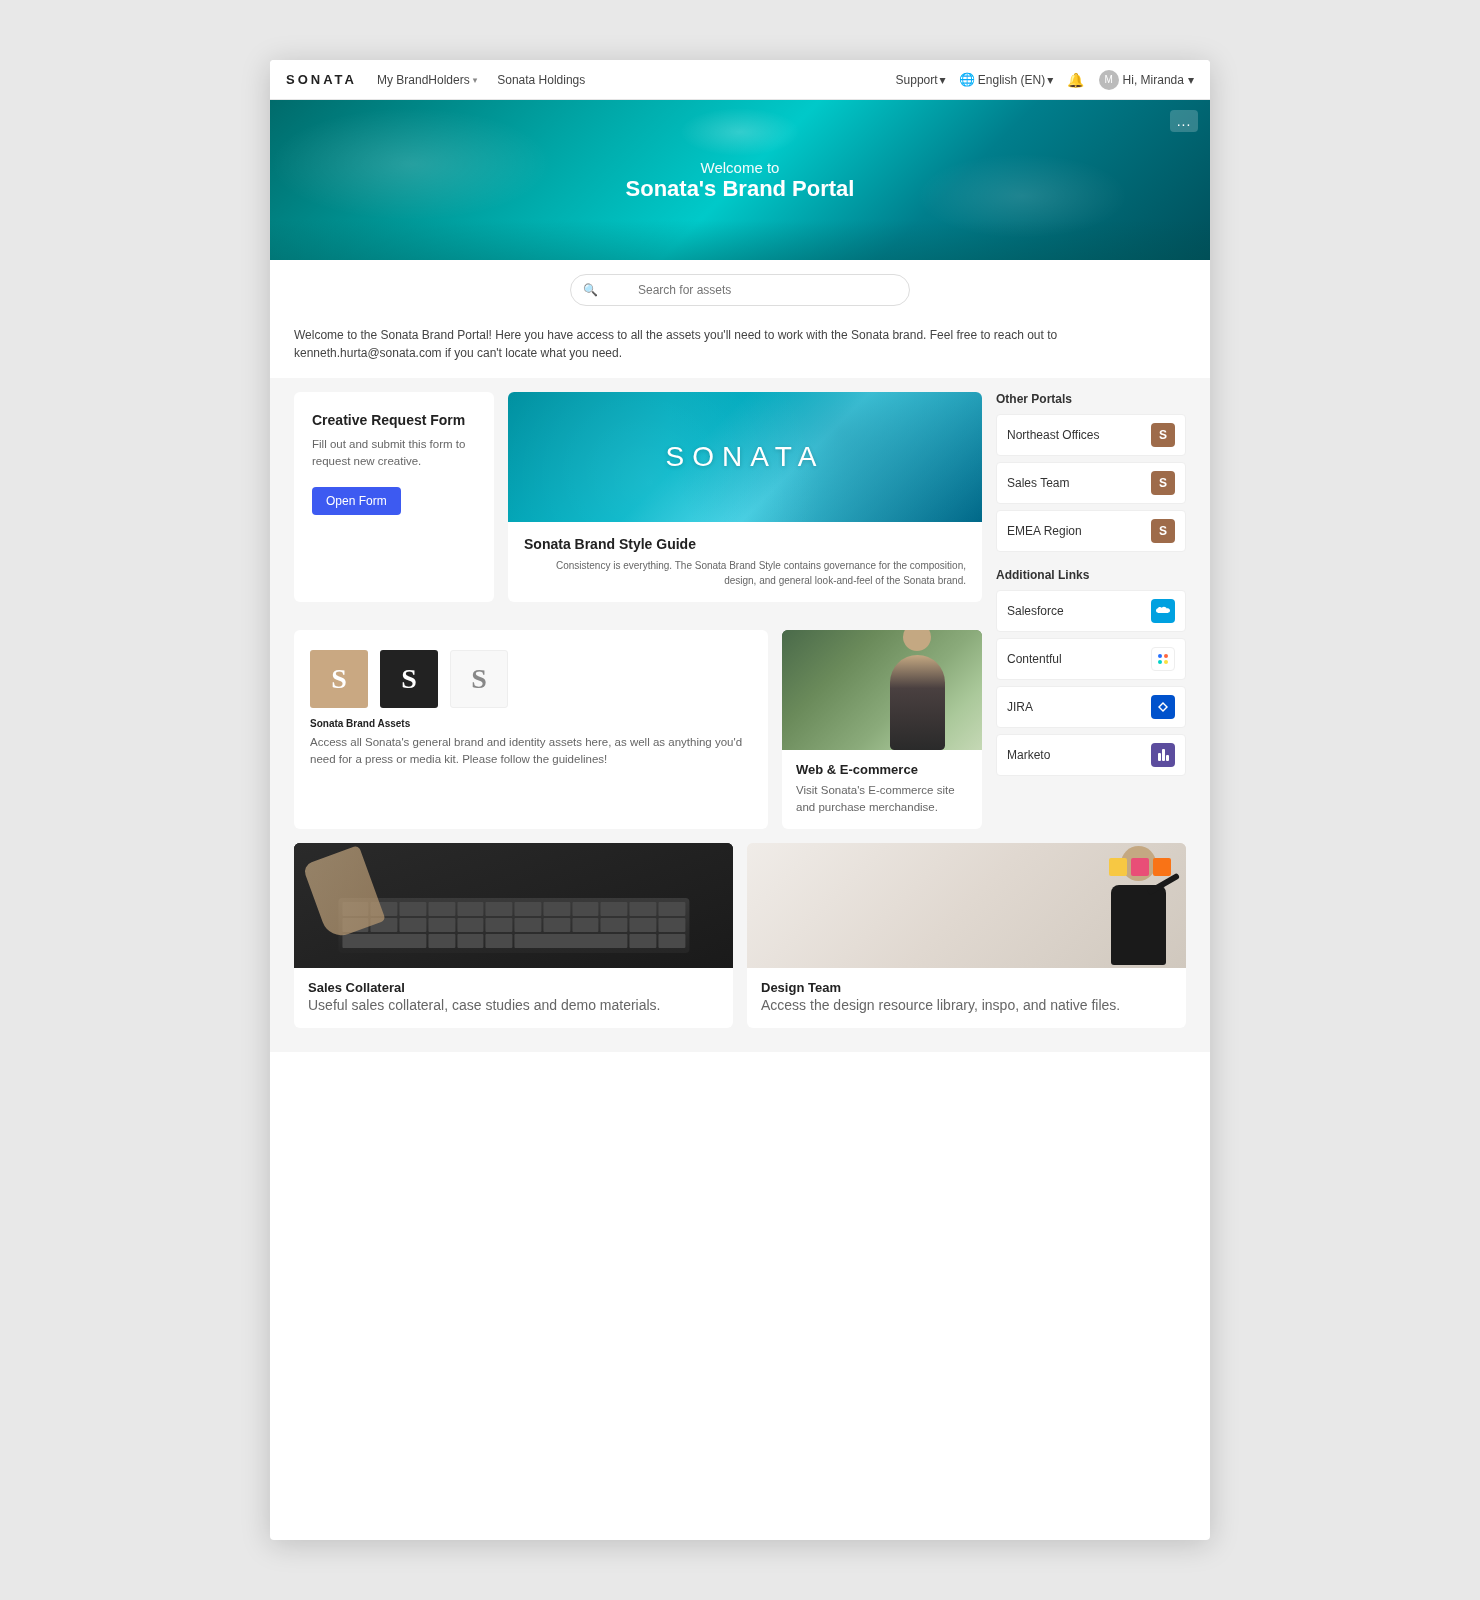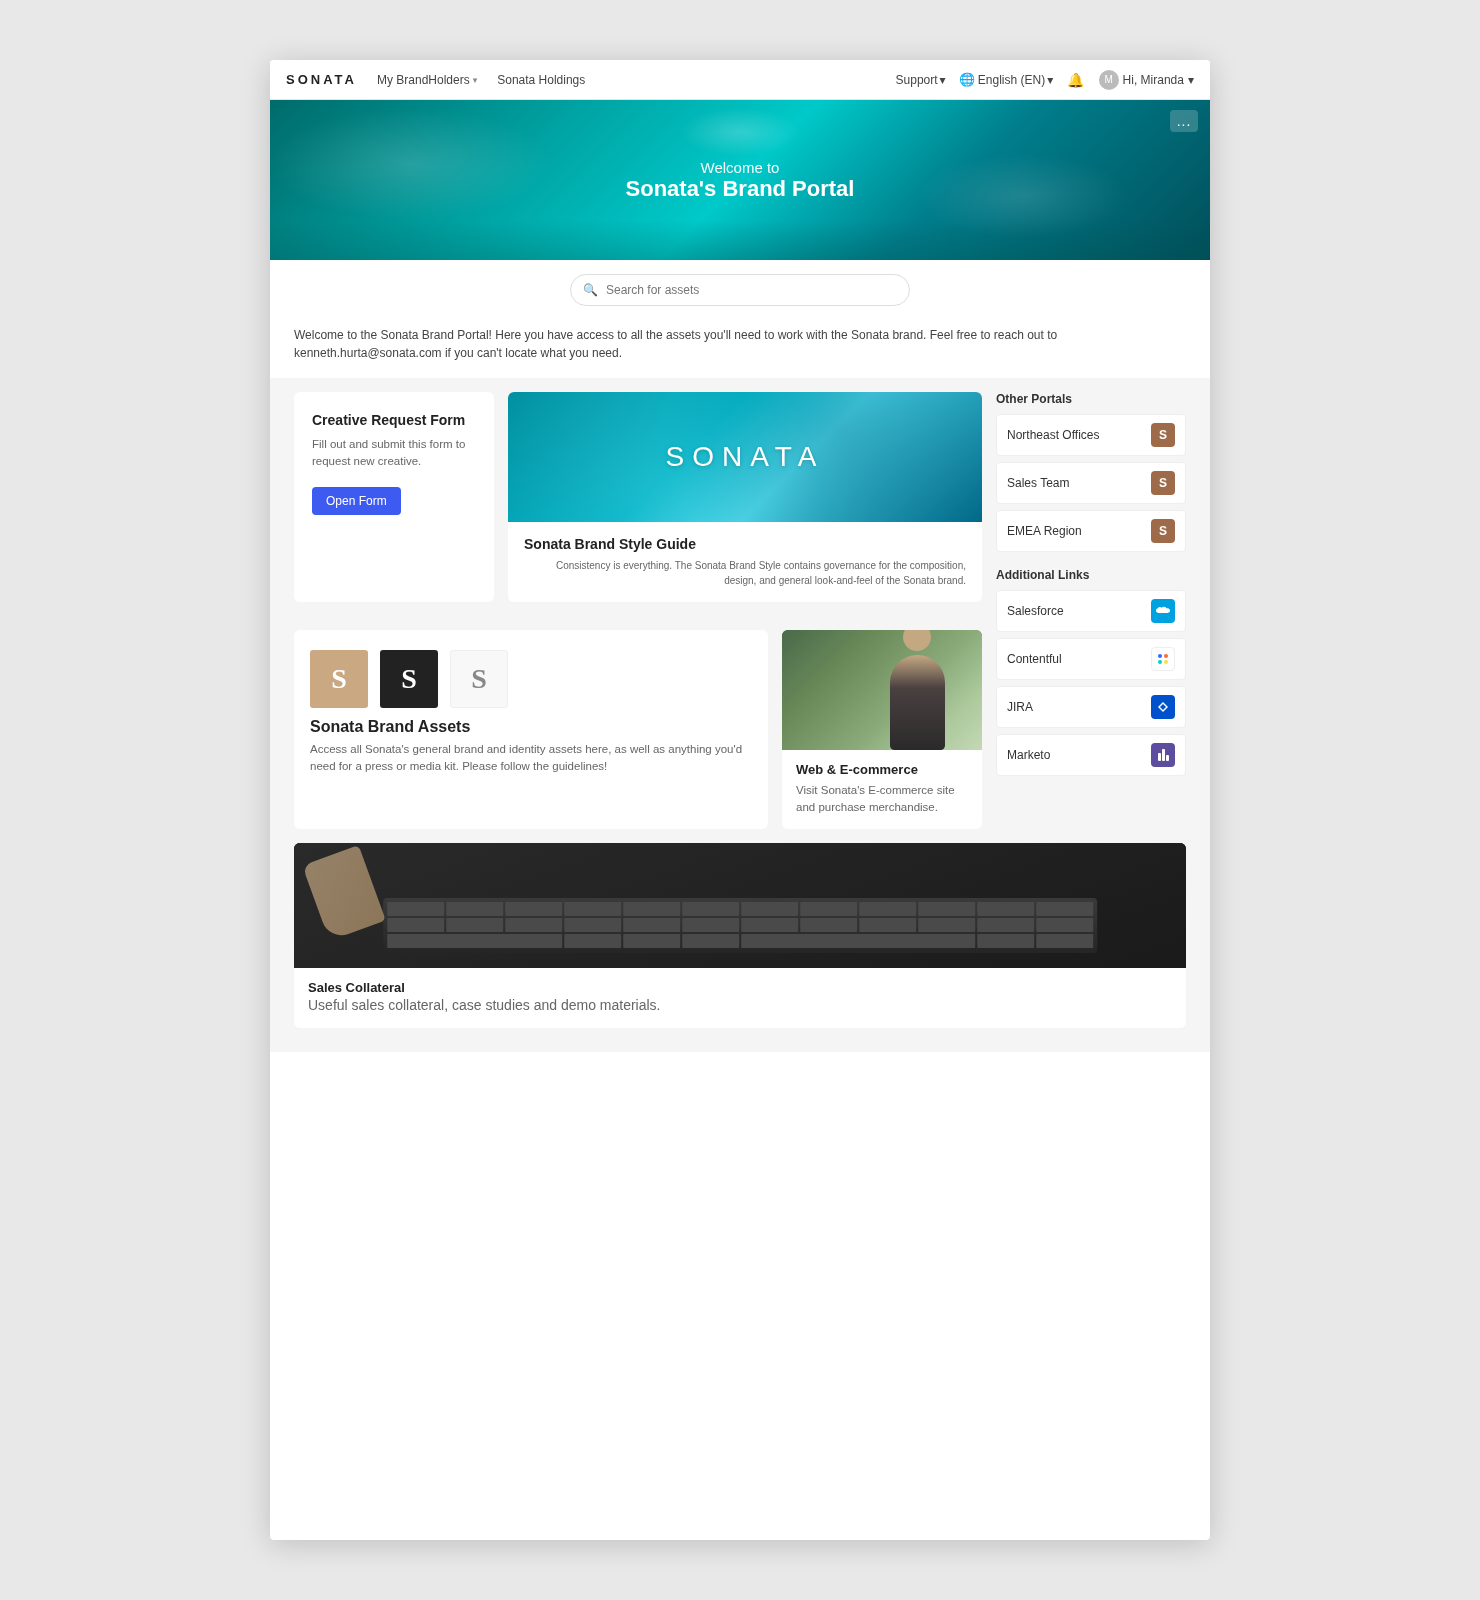--- a/index.html
+++ b/index.html
@@ -120,20 +120,21 @@
       gap: 8px;
       background: #fff;
     }
     .search-bar input {
       border: none;
       outline: none;
       font-size: 12px;
       color: #666;
       width: 100%;
       background: transparent;
+      margin-left: 32px;
     }
     .search-icon { font-size: 12px; color: #aaa; }
 
     
     .welcome-text {
       padding: 10px 24px 16px;
       font-size: 12px;
       color: #444;
       line-height: 1.5;
       background: #fff;
@@ -337,21 +338,21 @@
       font-weight: 600;
       font-family: Georgia, serif;
     }
     .logo-s-beige { color: #fff; }
     .logo-s-black { color: #fff; }
     .logo-s-white { color: #888; }
     .assets-card-body {
       padding: 0 16px 16px;
     }
     .assets-card-body h3 {
-      font-size: 16px;
+      font-size: 10px;
       font-weight: 600;
       color: #222;
       margin-bottom: 5px;
     }
     .assets-card-body p {
       font-size: 11.5px;
       color: #666;
       line-height: 1.5;
     }
 
@@ -687,16 +688,38 @@
             <div style="position:absolute;top:10px;left:20px;width:60px;height:80px;background:linear-gradient(135deg,#c4a882 0%,#b89870 100%);border-radius:10px 5px 5px 20px;opacity:0.7;transform:rotate(-20deg);"></div>
           </div>
         </div>
         <div class="bottom-card-body">
           <h3>Sales Collateral</h3>
           <p>Useful sales collateral, case studies and demo materials.</p>
         </div>
       </div>
 
 
+      <div class="bottom-card">
+        <div class="bottom-card-img bottom-card-img-design">
+          <div style="position:absolute;inset:0;background:linear-gradient(135deg,#f0ece8 0%,#e0d8d0 50%,#d0c8be 100%);"></div>
+
+          <div style="position:absolute;right:20px;top:0;bottom:0;display:flex;align-items:center;">
+            <div style="position:relative;">
+              <div style="width:35px;height:35px;background:#c4a882;border-radius:50%;margin:0 auto 4px;"></div>
+              <div style="width:55px;height:80px;background:#1a1a1a;border-radius:8px 8px 3px 3px;position:relative;"></div>
+              <div style="position:absolute;top:35px;right:-15px;width:35px;height:6px;background:#1a1a1a;border-radius:3px;transform:rotate(-30deg);"></div>
+            </div>
+          </div>
+          <div class="sticky-notes">
+            <div class="sticky sticky-yellow"></div>
+            <div class="sticky sticky-pink"></div>
+            <div class="sticky sticky-orange"></div>
+          </div>
+        </div>
+        <div class="bottom-card-body">
+          <h3>Design Team</h3>
+          <p>Access the design resource library, inspo, and native files.</p>
+        </div>
+      </div>
     </div>
 
   </div>
 </div>
 
 </body></html>

